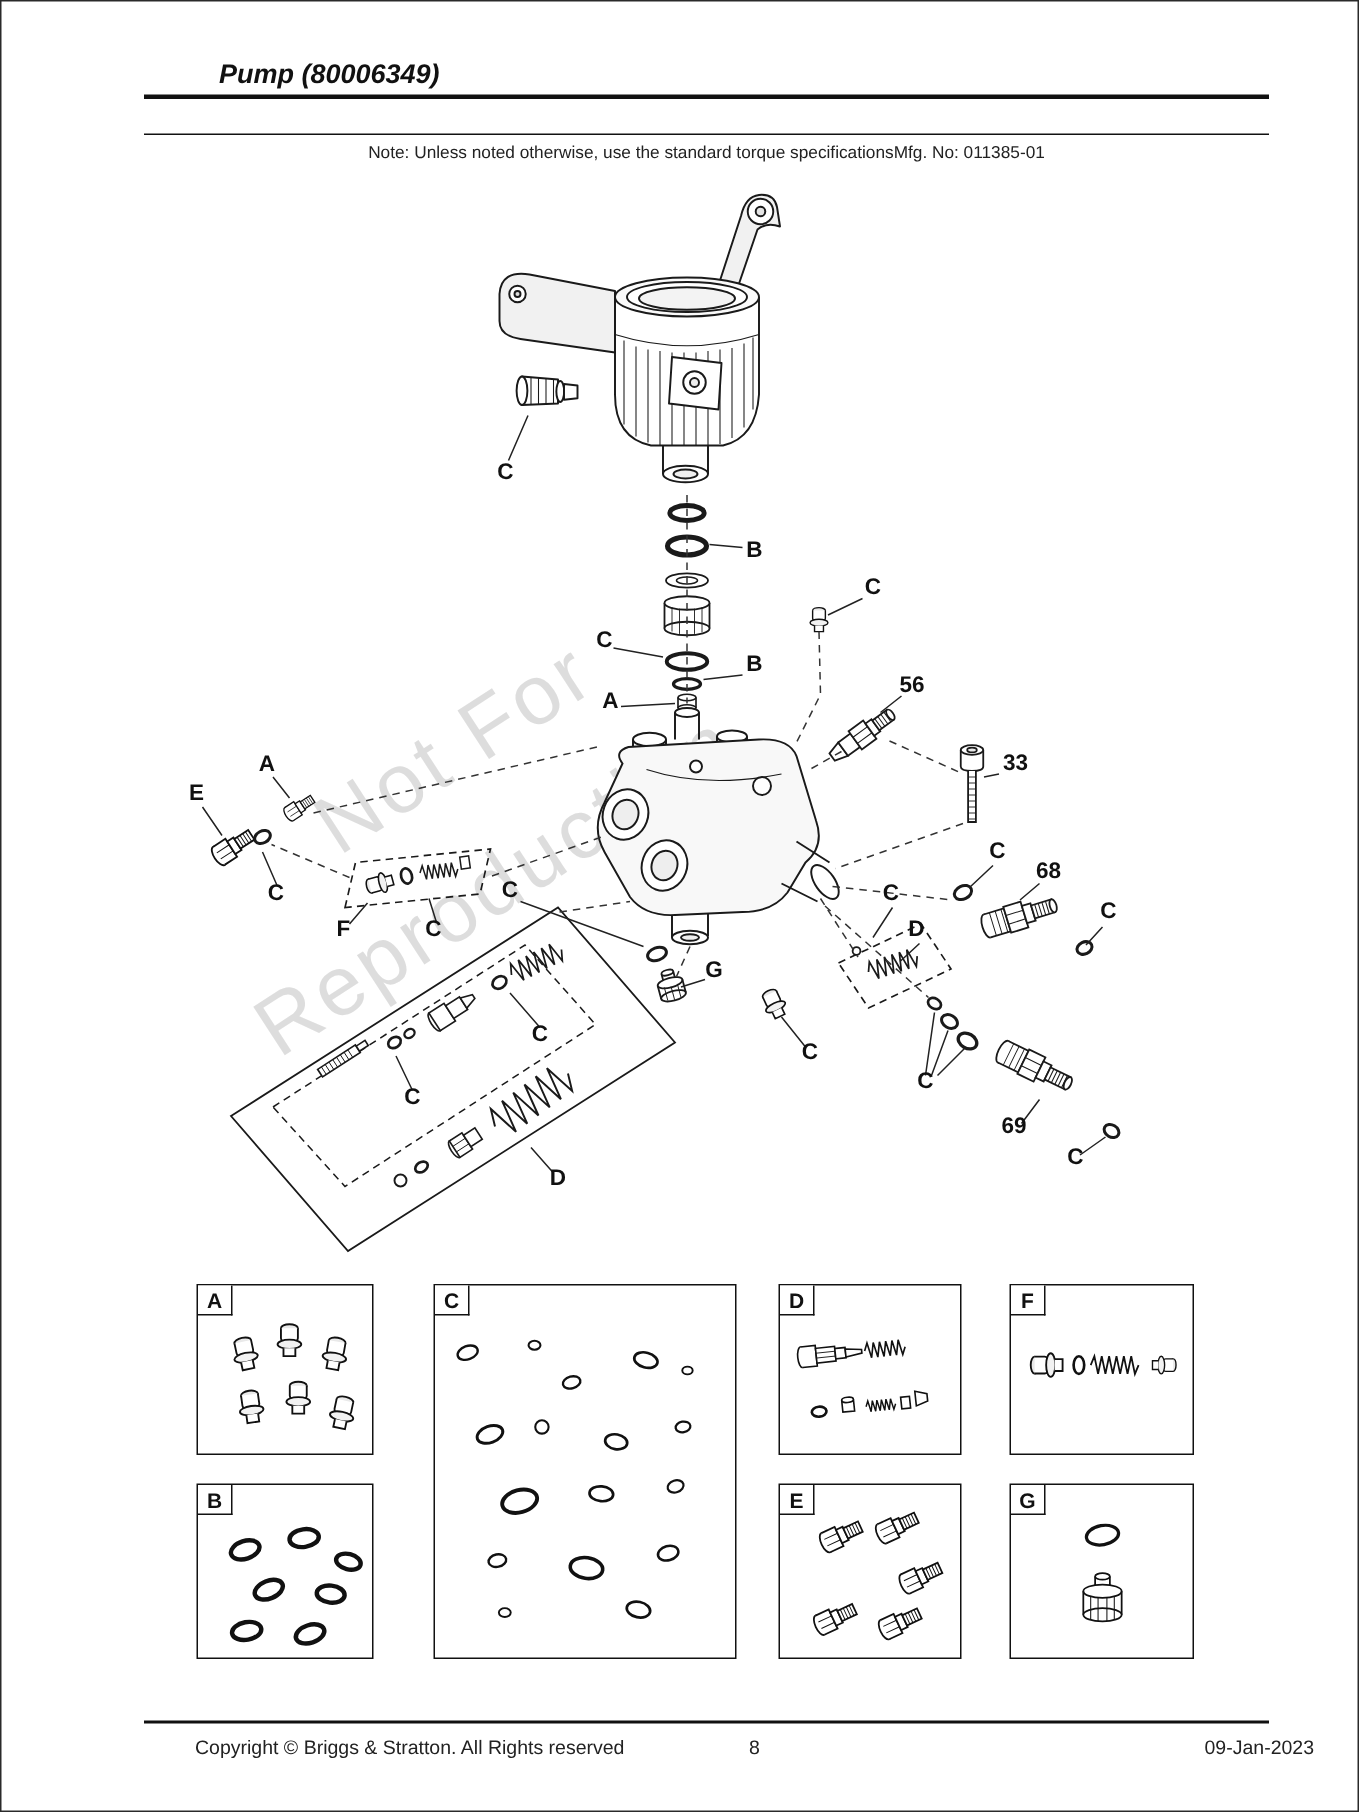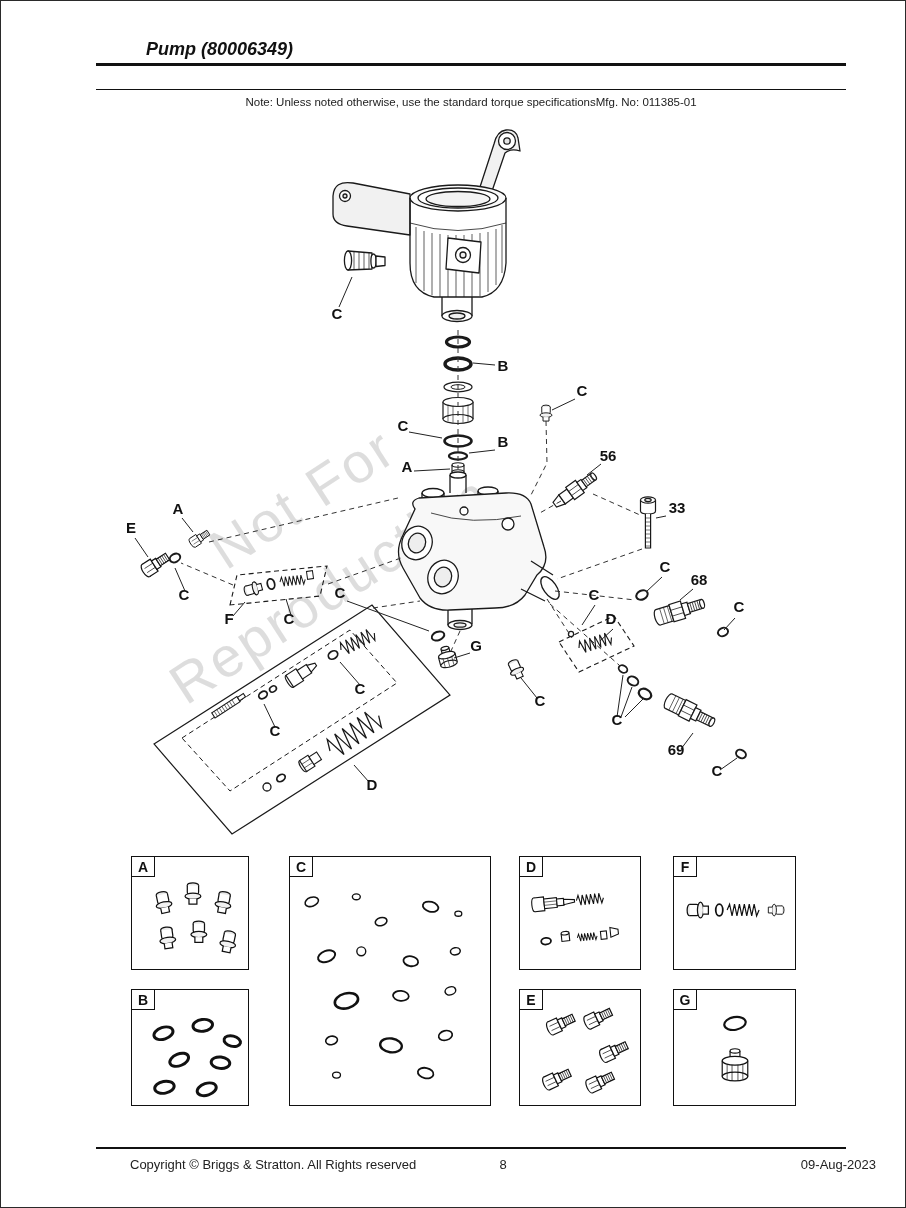--- a/index.html
+++ b/index.html
@@ -418,16 +418,16 @@
           <path d="M-8,-6.5 V9 M-3,-5.8 V10.2 M3,-5.8 V10.2 M8,-6.5 V9" stroke-width="0.7"></path>
         </g>
       </g>
     </svg>
   </div>
 
   <div class="rule3"></div>
   <div class="ftr-row">
     <span class="ftr-left">Copyright © Briggs &amp; Stratton. All Rights reserved</span>
     <span class="ftr-center">8</span>
-    <span class="ftr-right">09-Aug-2023</span>
+    <span class="ftr-right">09-Jan-2023</span>
   </div>
 
 </div>
 
 </body></html>

